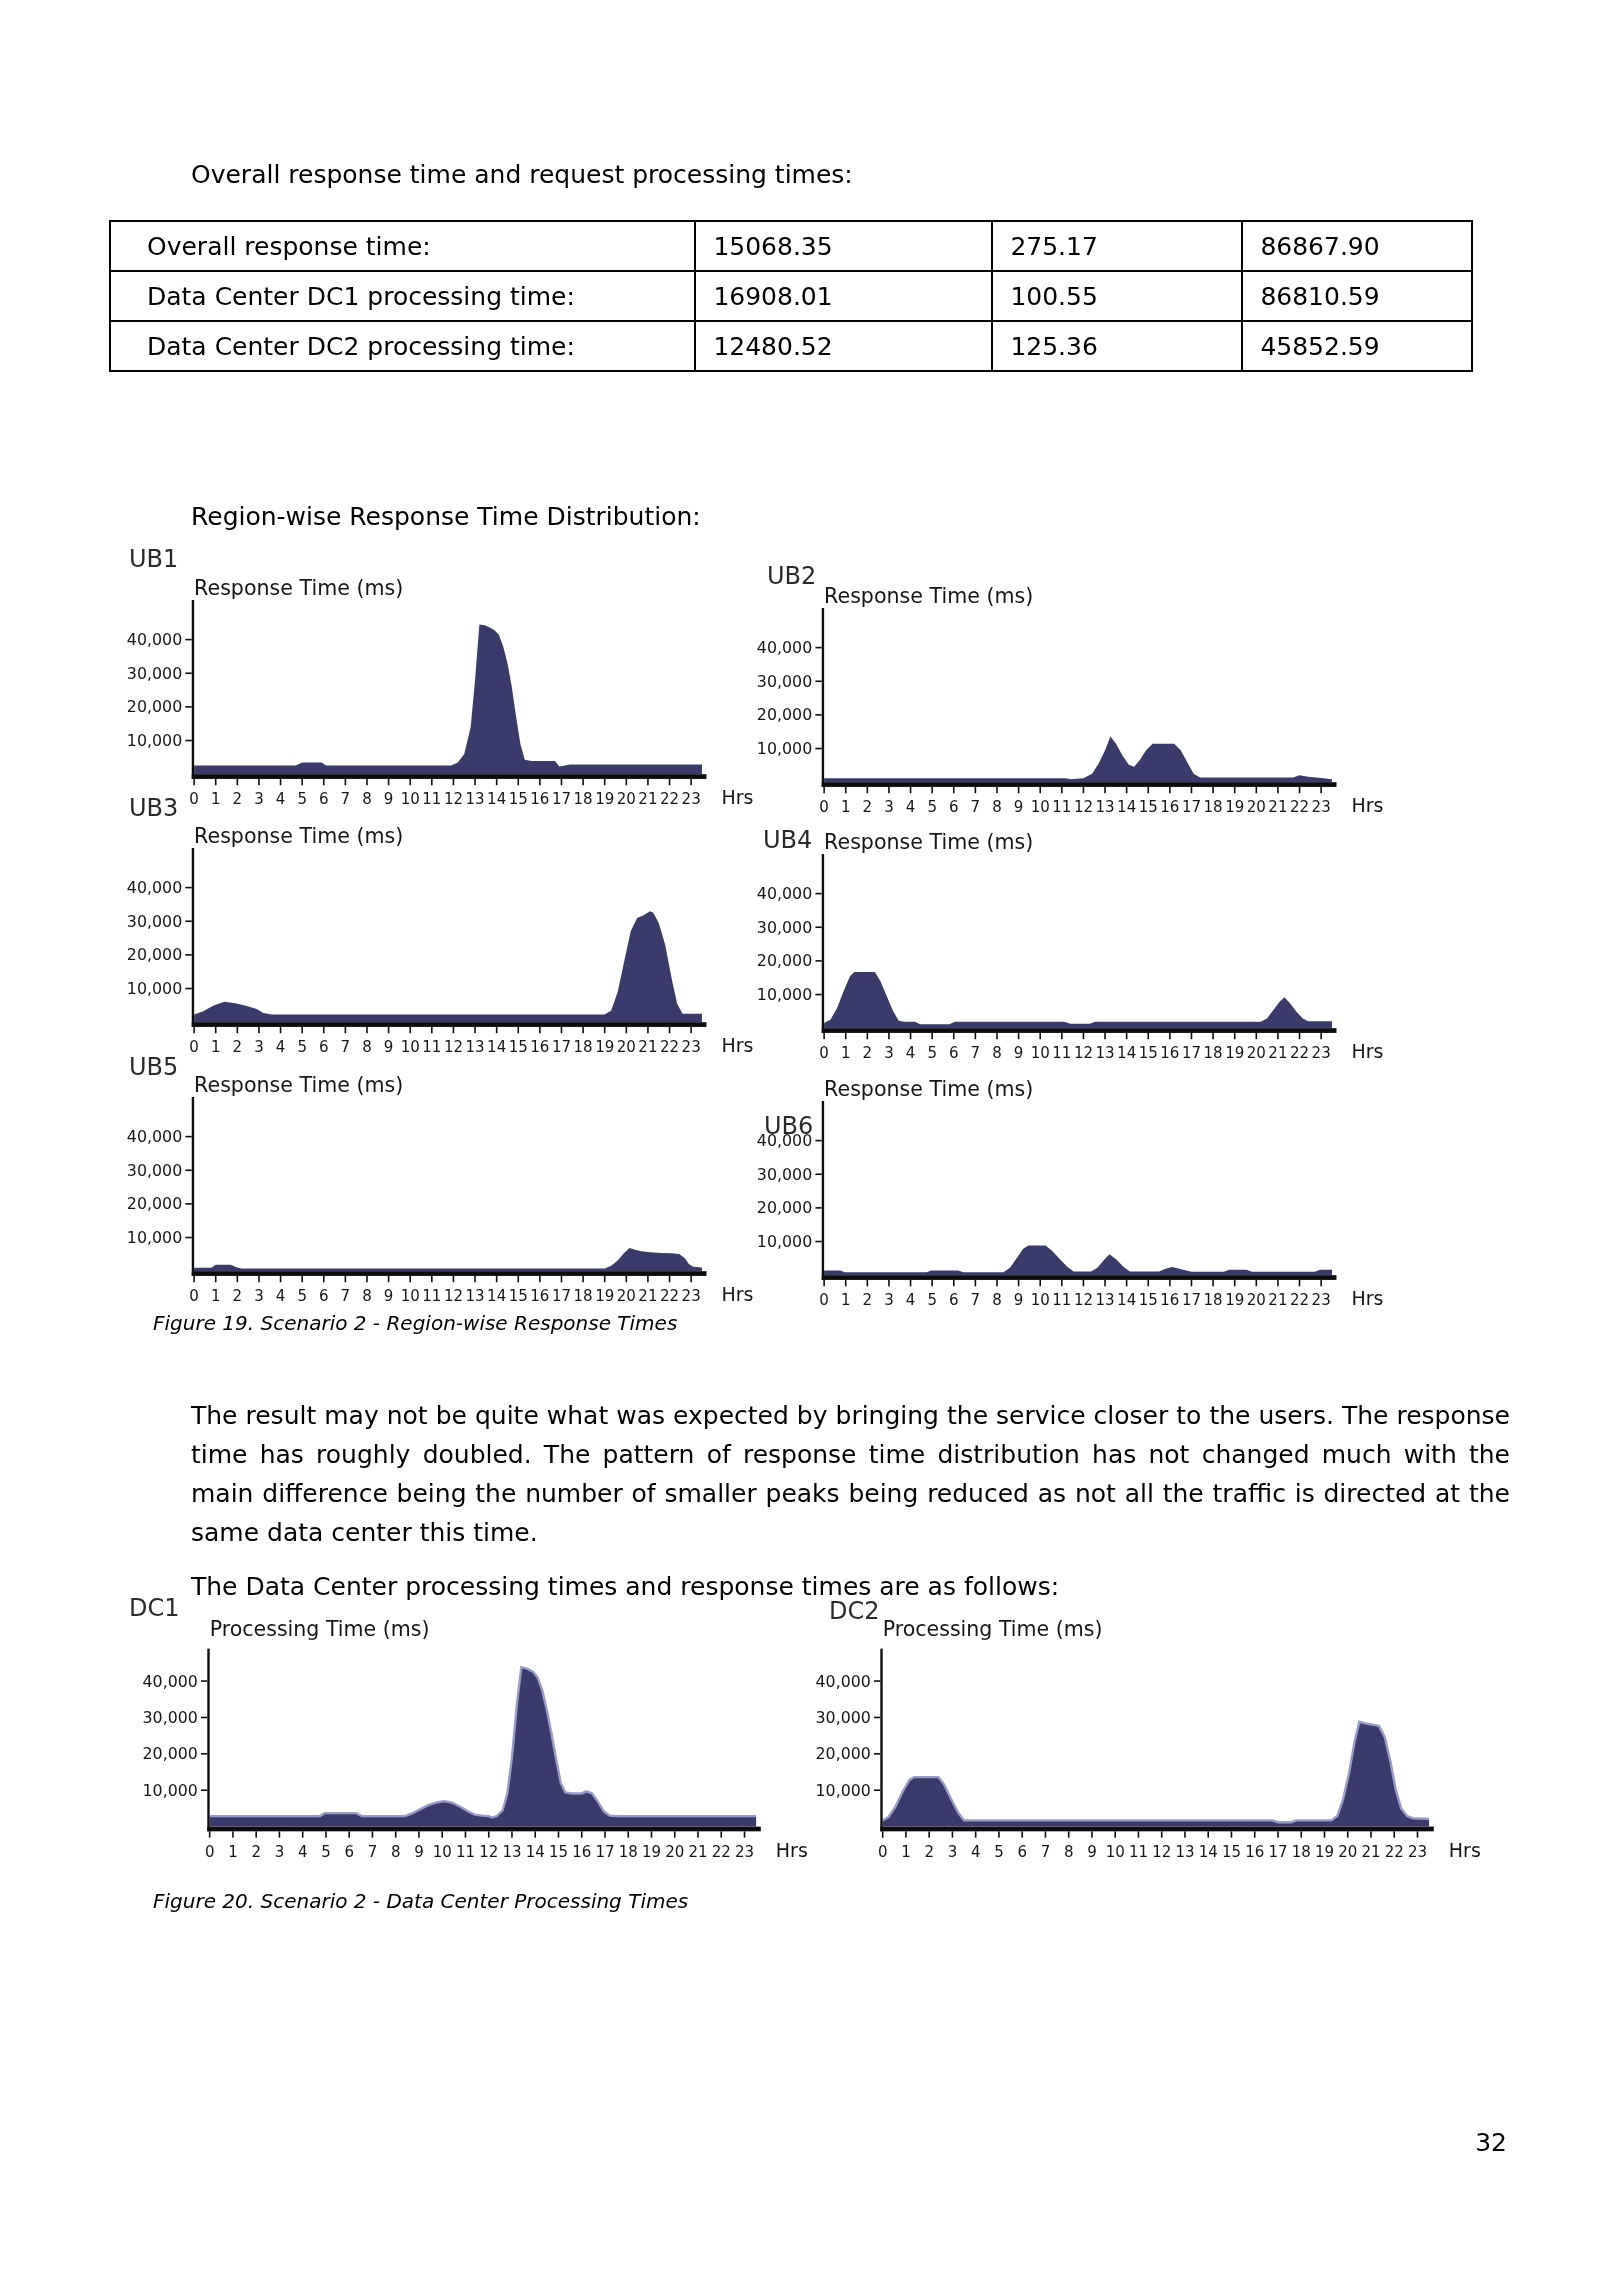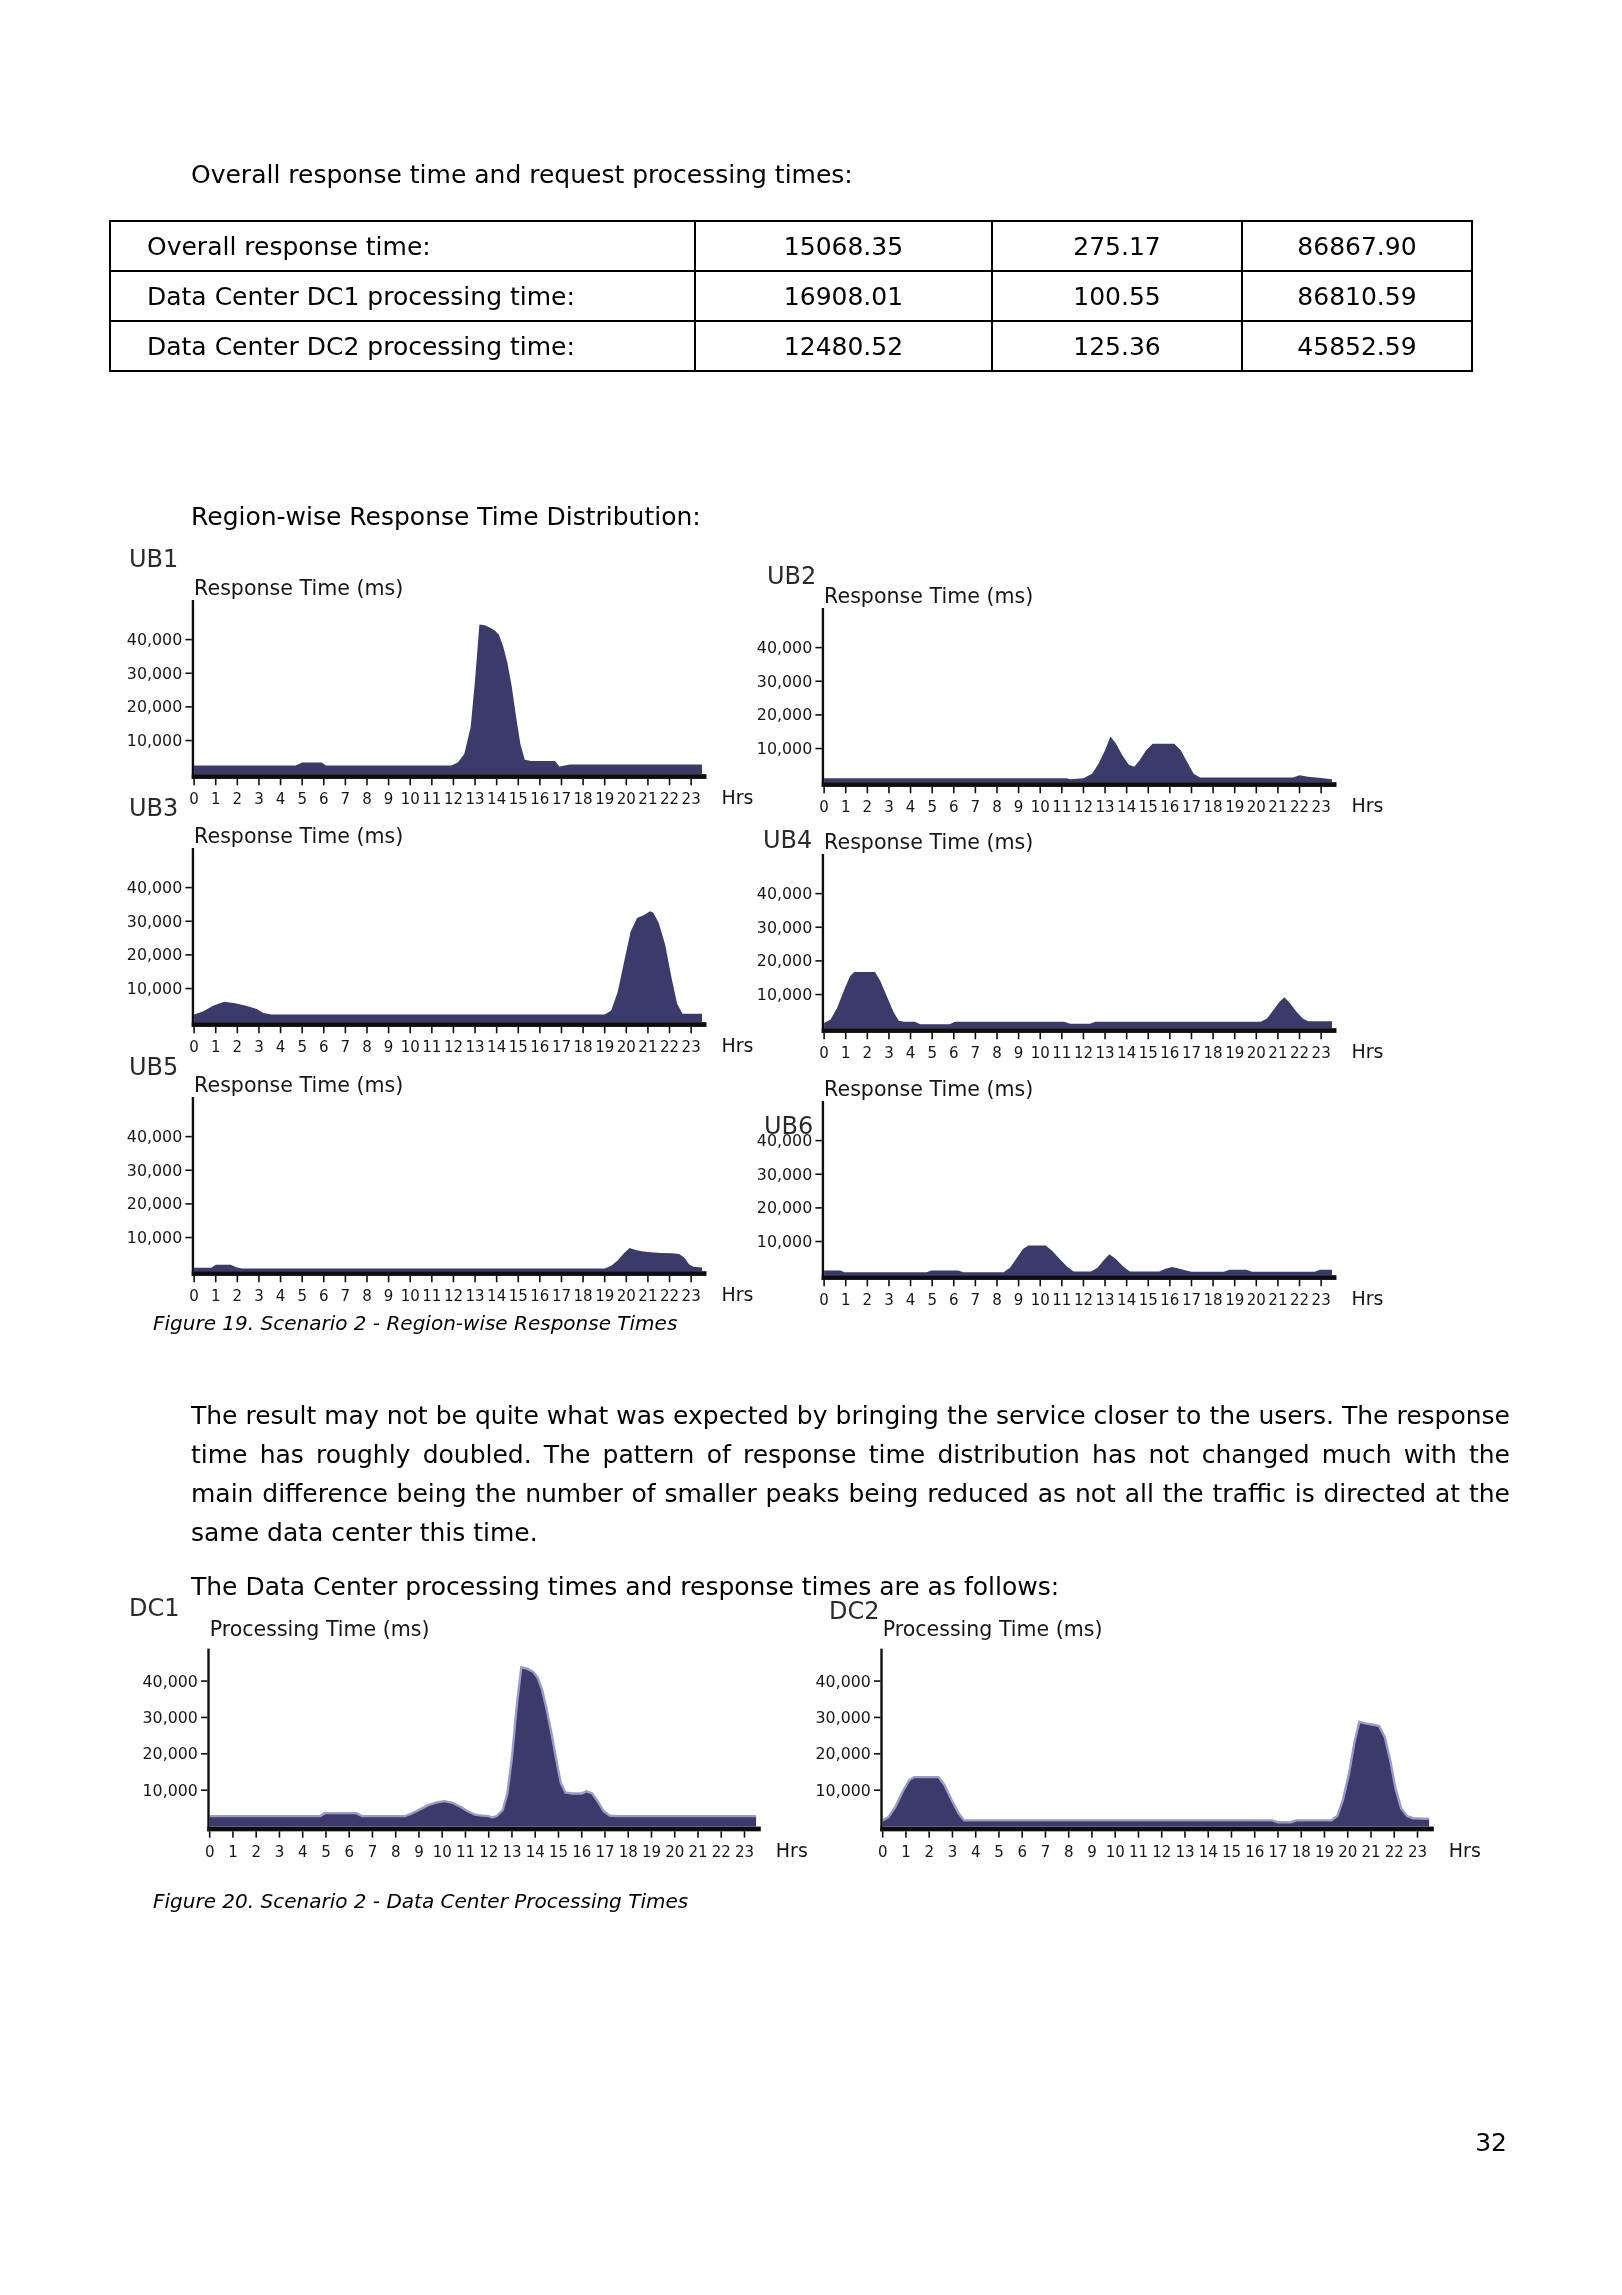--- a/index.html
+++ b/index.html
@@ -13,21 +13,21 @@
   #heading1{left:153px;top:155px;}
   #results-table{
     position:absolute;left:109px;top:220px;width:1361px;
     border-collapse:collapse;table-layout:fixed;font-size:25px;
   }
   #results-table td,#results-table th{
     border:2.4px solid #000;padding:0 17.4px;height:48px;vertical-align:middle;
     overflow:hidden;white-space:nowrap;
   }
   #results-table th{text-align:left;font-weight:bold;}
-  #results-table td.num{text-align:center;}
+  #results-table td.num{text-align:left;}
   #results-table td.lbl{text-align:left;padding-left:36px;}
   #section-heading{left:153px;top:497px;}
   .chart-label{position:absolute;font-size:24px;color:#2a2a2a;}
   .chart-mount{position:absolute;}
   .caption{
     position:absolute;left:153px;width:1316px;text-align:left;
     font-size:20px;font-style:italic;
   }
   #paragraph{left:153px;top:1396px;width:1319px;text-align:justify;}
   #dc-intro{left:153px;top:1567px;width:1347px;}

